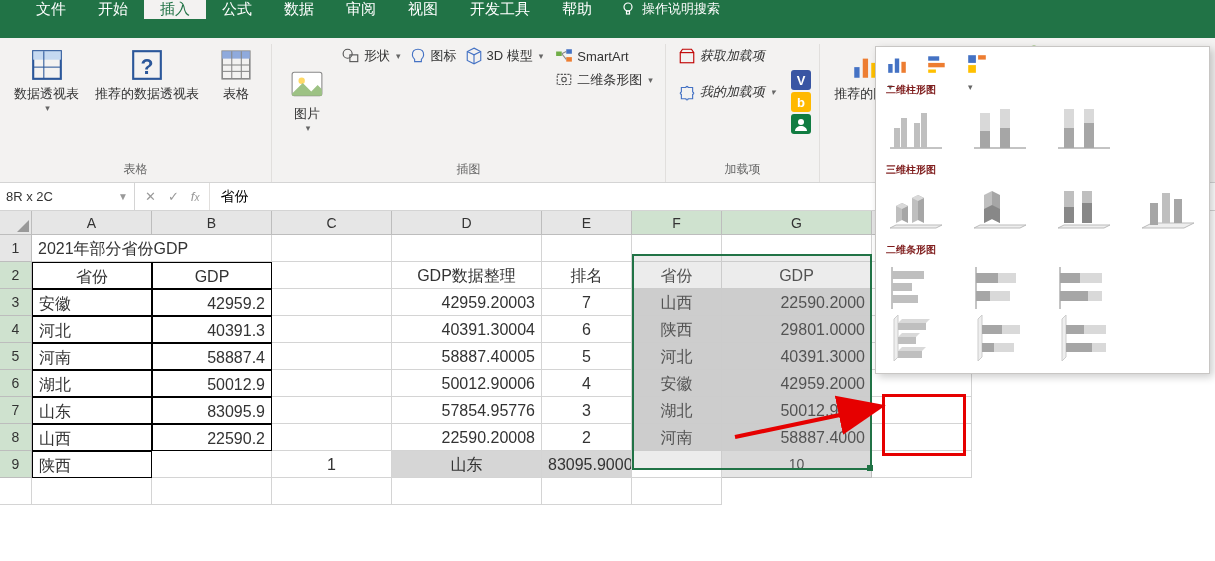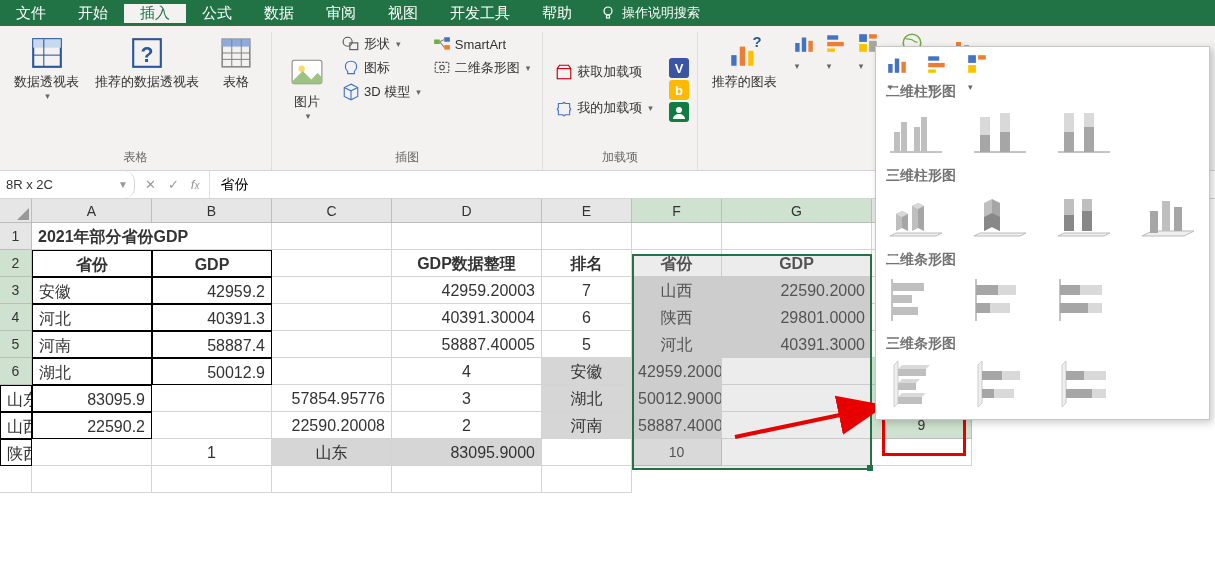--- a/index.html
+++ b/index.html
@@ -11,23 +11,24 @@
     height: 561px;
     overflow: hidden;
     position: relative;
     color: #333;
   }
 
   
   .tabstrip {
     display: flex;
     background: #217346;
-    height: 26px;
-    align-items: center;
+    height: 38px;
+    align-items: flex-start;
     color: #fff;
+    padding-left: 20px;
   }
   .tab {
     padding: 0 16px;
     display: flex;
     align-items: center;
     cursor: pointer;
     font-size: 15px;
   }
   .tab.active {
     background: #f3f2f1;
@@ -116,21 +117,20 @@
     height: 28px;
     border-bottom: 1px solid #d4d4d4;
     background: #fff;
   }
   .name-box {
     width: 135px;
     border-right: 1px solid #d4d4d4;
     padding: 0 6px;
     display:flex; align-items:center; justify-content:space-between;
     font-size: 13px;
-    border-radius: 10px;
   }
   .name-box .dd { color:#999; font-size:10px; }
   .fx-btns {
     display:flex; align-items:center;
     padding: 0 10px;
     gap: 12px;
     color:#999;
     border-right: 1px solid #e1dfdd;
   }
   .fx-btns span { cursor:pointer; }
@@ -186,21 +186,21 @@
   }
   .cell{
     border-right:1px solid #d4d4d4;
     border-bottom:1px solid #d4d4d4;
     height:27px;
     line-height:27px;
     padding:0 6px;
     overflow:hidden;
     white-space:nowrap;
   }
-  .cell.bold{ font-weight:700; }
+  .cell.bold{ font-weight:400; }
   .cell.center{ text-align:center; }
   .cell.right{ text-align:right; }
   .cell.blackborder{
     border:1px solid #000;
   }
   .sel-range{
     position:absolute;
     border:2px solid #217346;
     pointer-events:none;
     background: rgba(180,180,180,0.25);
@@ -222,23 +222,23 @@
     box-shadow: 3px 3px 8px rgba(0,0,0,0.2);
     z-index: 50;
     padding: 6px 10px 10px 10px;
   }
   .chart-panel .top-row{
     display:flex;
     gap:18px;
     margin-bottom:6px;
   }
   .chart-panel .section-title{
-    font-size:14px;
+    font-size:10px;
     font-weight:700;
-    color:#737373;
+    color:#7f1d1d;
     margin: 10px 0 6px 0;
   }
   .chart-thumbs{
     display:flex;
     gap:26px;
   }
   .thumb{
     width:58px; height:50px;
     cursor:pointer;
     display:flex; align-items:center; justify-content:center;
@@ -328,21 +328,21 @@
       <div class="ribbon-btn-big drop-arrow" style="justify-content:center;">
         <span class="icon-large">
           <svg viewBox="0 0 32 32">
               <rect x="2" y="4" width="28" height="22" rx="2" fill="#fff" stroke="#888"></rect>
               <circle cx="11" cy="12" r="3" fill="#ffd966"></circle>
               <polyline points="2,24 12,14 20,22 26,16 30,20 30,26 2,26" fill="#9dc284"></polyline>
             </svg>
         </span>
         <span>图片</span>
       </div>
-      <div style="display:flex; flex-direction:column;">
+      <div style="display:flex; ">
         <div class="ribbon-btn-small drop-arrow">
           <span class="icon-small">
               <svg viewBox="0 0 16 16">
                 <circle cx="5" cy="6" r="4" fill="none" stroke="#555"></circle>
                 <rect x="7" y="7" width="7" height="6" fill="none" stroke="#555"></rect>
               </svg>
             </span>
           <span>形状</span>
         </div>
         <div class="ribbon-btn-small">
@@ -386,21 +386,21 @@
             </span>
           <span>二维条形图</span>
         </div>
       </div>
     </div>
     <div class="ribbon-group-label">插图</div>
   </div>
 
   <div class="ribbon-group">
     <div class="ribbon-group-row">
-      <div style="display:flex; flex-direction:column; justify-content:center;">
+      <div style="display:flex; flex-direction:column; font-style:italic;">
         <div class="ribbon-btn-small">
           <span class="icon-small">
               <svg viewBox="0 0 16 16">
                 <rect x="2" y="5" width="12" height="9" fill="none" stroke="#c00000"></rect>
                 <polyline points="2,5 4,2 12,2 14,5" fill="none" stroke="#c00000"></polyline>
               </svg>
             </span>
           <span>获取加载项</span>
         </div>
         <div class="ribbon-btn-small drop-arrow" style="margin-top:12px;">
@@ -546,20 +546,21 @@
     <div class="cell"></div>
     <div class="cell right">58887.40005</div>
     <div class="cell center">5</div>
     <div class="cell center" style="background: rgb(214, 214, 214);">河北</div>
     <div class="cell right" style="background: rgb(214, 214, 214);">40391.3000</div>
     <div class="cell"></div>
     <div class="rowhdr" style="background: rgb(207, 226, 207);">6</div>
     <div class="cell blackborder">湖北</div>
     <div class="cell right blackborder">50012.9</div>
     <div class="cell"></div>
+    <div class="cell right">50012.90006</div>
     <div class="cell center">4</div>
     <div class="cell center" style="background: rgb(214, 214, 214);">安徽</div>
     <div class="cell right" style="background: rgb(214, 214, 214);">42959.2000</div>
     <div class="cell"></div>
     <div class="rowhdr" style="background: rgb(207, 226, 207);">7</div>
     <div class="cell blackborder">山东</div>
     <div class="cell right blackborder">83095.9</div>
     <div class="cell"></div>
     <div class="cell right">57854.95776</div>
     <div class="cell center">3</div>
@@ -724,21 +725,20 @@
         <svg viewBox="0 0 58 50">
           <line x1="6" y1="4" x2="6" y2="46" stroke="#888"></line>
           <rect x="6" y="10" width="42" height="10" fill="#d9d9d9"></rect>
           <rect x="6" y="10" width="20" height="10" fill="#a6a6a6"></rect>
           <rect x="6" y="28" width="42" height="10" fill="#d9d9d9"></rect>
           <rect x="6" y="28" width="28" height="10" fill="#a6a6a6"></rect>
         </svg>
       </div>
   </div>
 
-  <div class="section-title">三维条形图</div>
   <div class="chart-thumbs">
     <div class="thumb">
         <svg viewBox="0 0 58 50">
           <polygon points="8,6 12,2 12,44 8,48" fill="#eee" stroke="#ccc"></polygon>
           <g>
             <polygon points="12,10 40,10 44,6 16,6" fill="#d9d9d9"></polygon>
             <rect x="12" y="10" width="28" height="7" fill="#bfbfbf"></rect>
           </g>
           <g>
             <polygon points="12,24 30,24 34,20 16,20" fill="#d9d9d9"></polygon>

